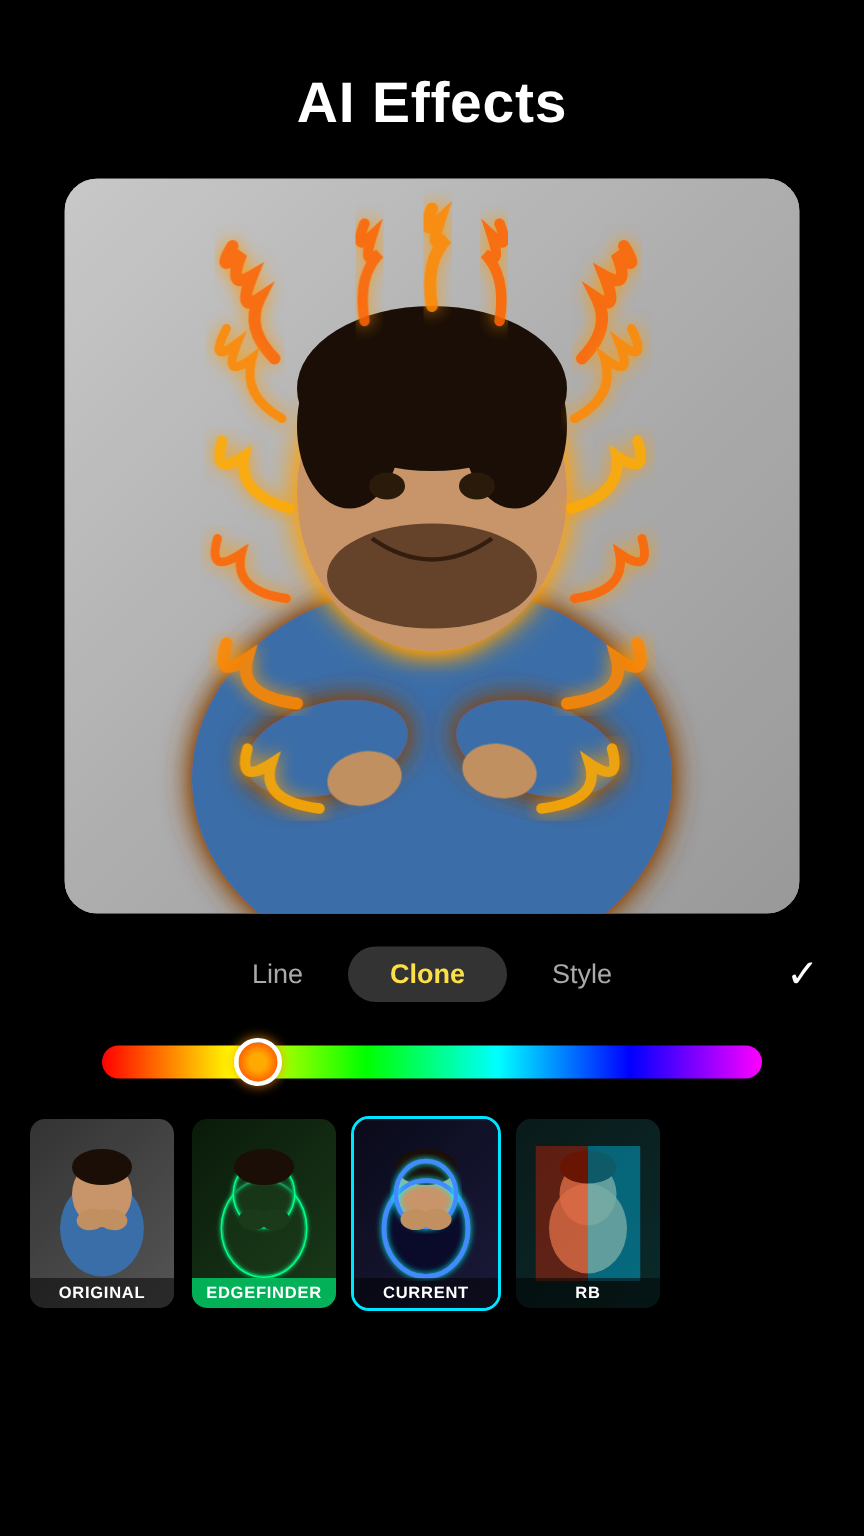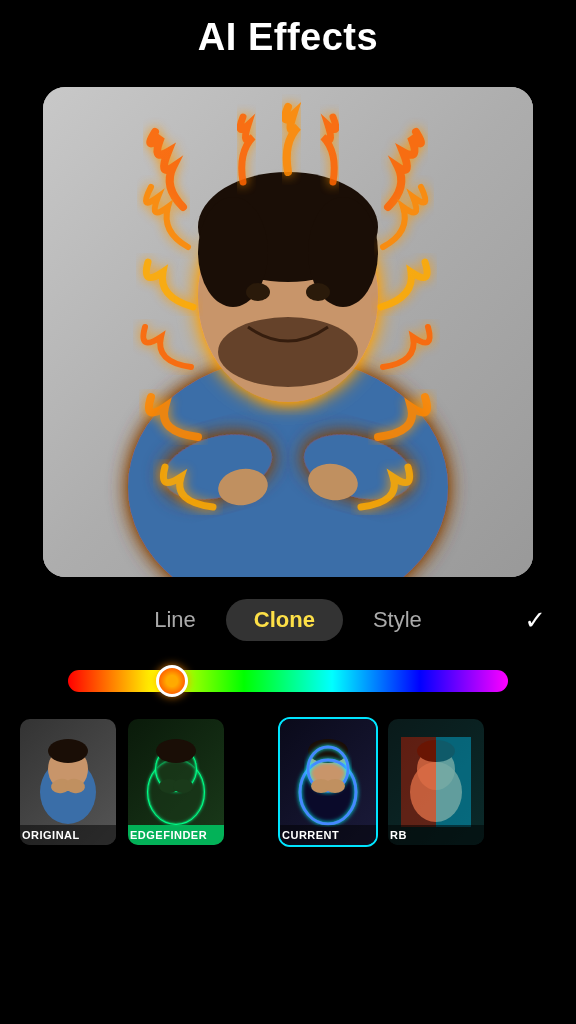--- a/index.html
+++ b/index.html
@@ -11,21 +11,21 @@
       overflow: hidden;
       position: relative;
     }
 
     
     .page-title {
       text-align: center;
       color: #fff;
       font-size: 38px;
       font-weight: 800;
-      padding-top: 16px;
+      padding-top: 48px;
       letter-spacing: 0.5px;
     }
 
     
     .image-container {
       margin: 28px auto 0;
       width: 490px;
       height: 490px;
       border-radius: 22px;
       overflow: hidden;
@@ -45,21 +45,21 @@
       display: flex;
       align-items: center;
       justify-content: center;
       gap: 30px;
       margin-top: 22px;
       position: relative;
     }
 
     .tab-label {
       color: #aaa;
-      font-size: 22px;
+      font-size: 18px;
       font-weight: 500;
       cursor: pointer;
     }
 
     .tab-label.active {
       color: #fde047;
       background: #333;
       border-radius: 50px;
       padding: 8px 28px;
       font-weight: 600;
@@ -134,21 +134,20 @@
       height: 130px;
       border-radius: 12px;
       overflow: hidden;
       position: relative;
       cursor: pointer;
       border: 2px solid transparent;
     }
 
     .thumb-item.selected {
       border-color: #00e5ff;
-      margin-left: 44px;
     }
 
     .thumb-bg {
       width: 100%;
       height: 100%;
       display: flex;
       align-items: center;
       justify-content: center;
       position: relative;
     }
@@ -157,20 +156,21 @@
     .thumb-bg.edgefinder { background: linear-gradient(135deg, #0a1a0a 0%, #1a3a1a 100%); }
     .thumb-bg.current-effect { background: linear-gradient(135deg, #0a0a1a 0%, #1a1a3a 100%); }
     .thumb-bg.multi { background: linear-gradient(135deg, #1a0a0a 0%, #3a1a1a 100%); }
     .thumb-bg.rb { background: linear-gradient(135deg, #0a1a1a 0%, #0a2a2a 100%); }
 
     .thumb-label {
       position: absolute;
       bottom: 0;
       left: 0;
       right: 0;
+      text-align: center;
       font-size: 11px;
       font-weight: 700;
       color: #fff;
       padding: 4px 2px;
       background: rgba(0,0,0,0.5);
       letter-spacing: 0.5px;
     }
 
     .thumb-label.green-label {
       background: rgba(0,200,100,0.85);

